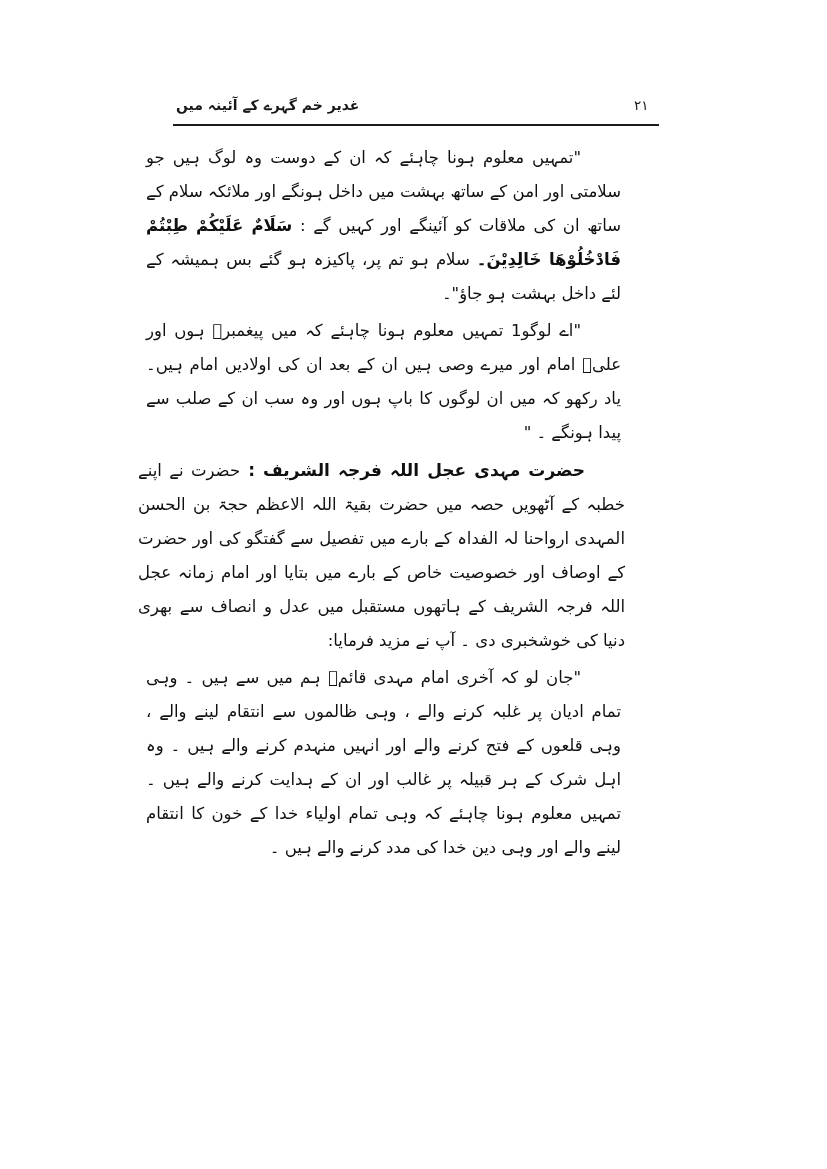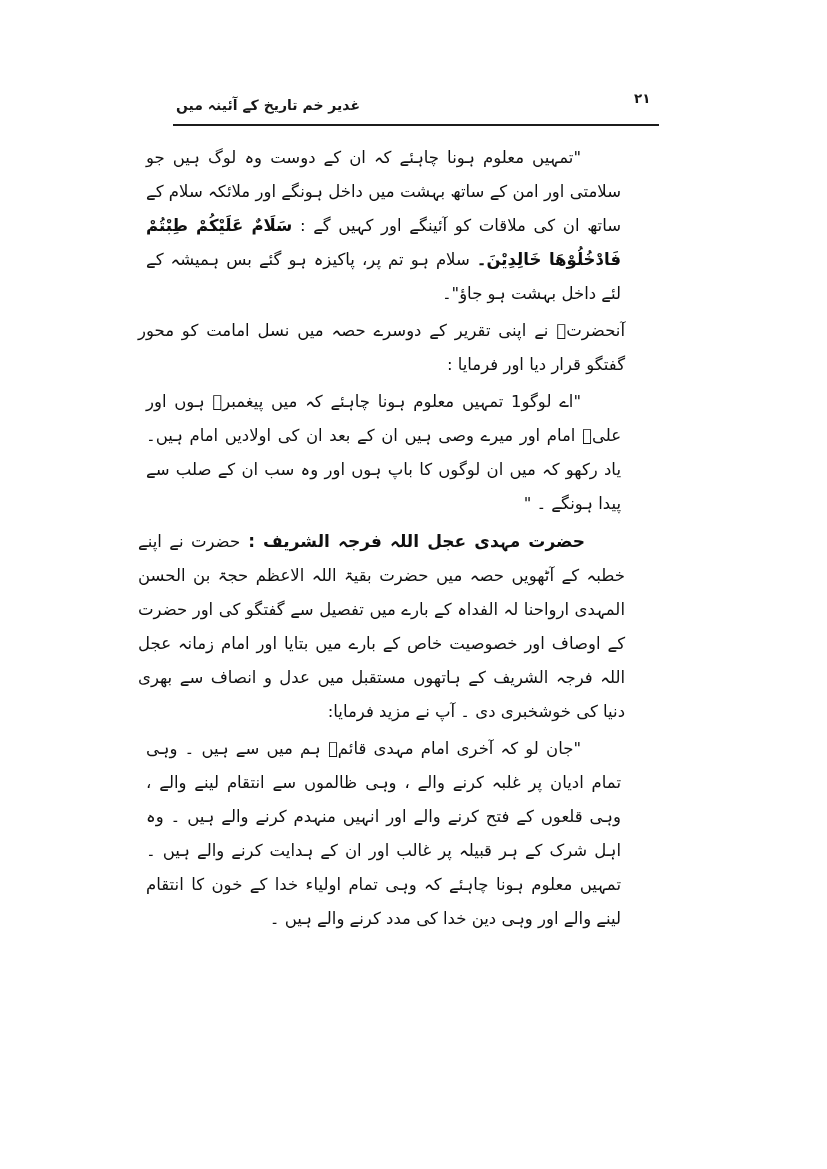--- a/index.html
+++ b/index.html
@@ -24,24 +24,24 @@
     width: 200px;
     font-size: 14px;
     font-weight: bold;
     direction: rtl;
     text-align: left;
     color: #181818;
     white-space: nowrap;
   }
   .page-number {
     position: absolute;
-    top: 90px;
+    top: 97px;
     left: 634px;
     font-size: 13.5px;
-    font-weight: bold;
+    font-weight: normal;
     color: #181818;
   }
   .header-rule {
     position: absolute;
     top: 124px;
     left: 173px;
     width: 486px;
     height: 2px;
     background: #1c1c1c;
   }
@@ -75,30 +75,29 @@
     font-weight: bold;
     font-size: 17px;
   }
 </style>
 </head>
 <body>
 
 <div class="page">
 
   <header>
-    <div class="running-title">غدیر خم تاریخ کے آئینہ میں</div>
+    <div class="running-title">غدیر خم گہرے کے آئینہ میں</div>
     <div class="page-number">۲۱</div>
     <div class="header-rule"></div>
   </header>
 
   <main class="body-text" dir="rtl">
 
     <p class="quote"><span>"تمہیں معلوم ہونا چاہئے کہ ان کے دوست وہ لوگ ہیں جو سلامتی اور امن کے ساتھ بہشت میں داخل ہونگے اور ملائکہ سلام کے ساتھ ان کی ملاقات کو آئینگے اور کہیں گے : </span><span class="verse">سَلَامٌ عَلَيْكُمْ طِبْتُمْ فَادْخُلُوْهَا خَالِدِيْنَ۔</span><span> سلام ہو تم پر، پاکیزہ ہو گئے بس ہمیشہ کے لئے داخل بہشت ہو جاؤ"۔</span></p>
 
-    <p class="no-indent">آنحضرتؐ نے اپنی تقریر کے دوسرے حصہ میں نسل امامت کو محور گفتگو قرار دیا اور فرمایا :</p>
 
     <p class="quote">"اے لوگو1 تمہیں معلوم ہونا چاہئے کہ میں پیغمبرؐ ہوں اور علیؑ امام اور میرے وصی ہیں ان کے بعد ان کی اولادیں امام ہیں۔ یاد رکھو کہ میں ان لوگوں کا باپ ہوں اور وہ سب ان کے صلب سے پیدا ہونگے ۔ "</p>
 
     <p><strong class="section-heading">حضرت مہدی عجل اللہ فرجہ الشریف : </strong><span>حضرت نے اپنے خطبہ کے آٹھویں حصہ میں حضرت بقیۃ اللہ الاعظم حجۃ بن الحسن المہدی ارواحنا لہ الفداہ کے بارے میں تفصیل سے گفتگو کی اور حضرت کے اوصاف اور خصوصیت خاص کے بارے میں بتایا اور امام زمانہ عجل اللہ فرجہ الشریف کے ہاتھوں مستقبل میں عدل و انصاف سے بھری دنیا کی خوشخبری دی ۔ آپ نے مزید فرمایا:</span></p>
 
     <p class="quote">"جان لو کہ آخری امام مہدی قائمؑ ہم میں سے ہیں ۔ وہی تمام ادیان پر غلبہ کرنے والے ، وہی ظالموں سے انتقام لینے والے ، وہی قلعوں کے فتح کرنے والے اور انہیں منہدم کرنے والے ہیں ۔ وہ اہل شرک کے ہر قبیلہ پر غالب اور ان کے ہدایت کرنے والے ہیں ۔ تمہیں معلوم ہونا چاہئے کہ وہی تمام اولیاء خدا کے خون کا انتقام لینے والے اور وہی دین خدا کی مدد کرنے والے ہیں ۔</p>
 
 
   </main>
 

